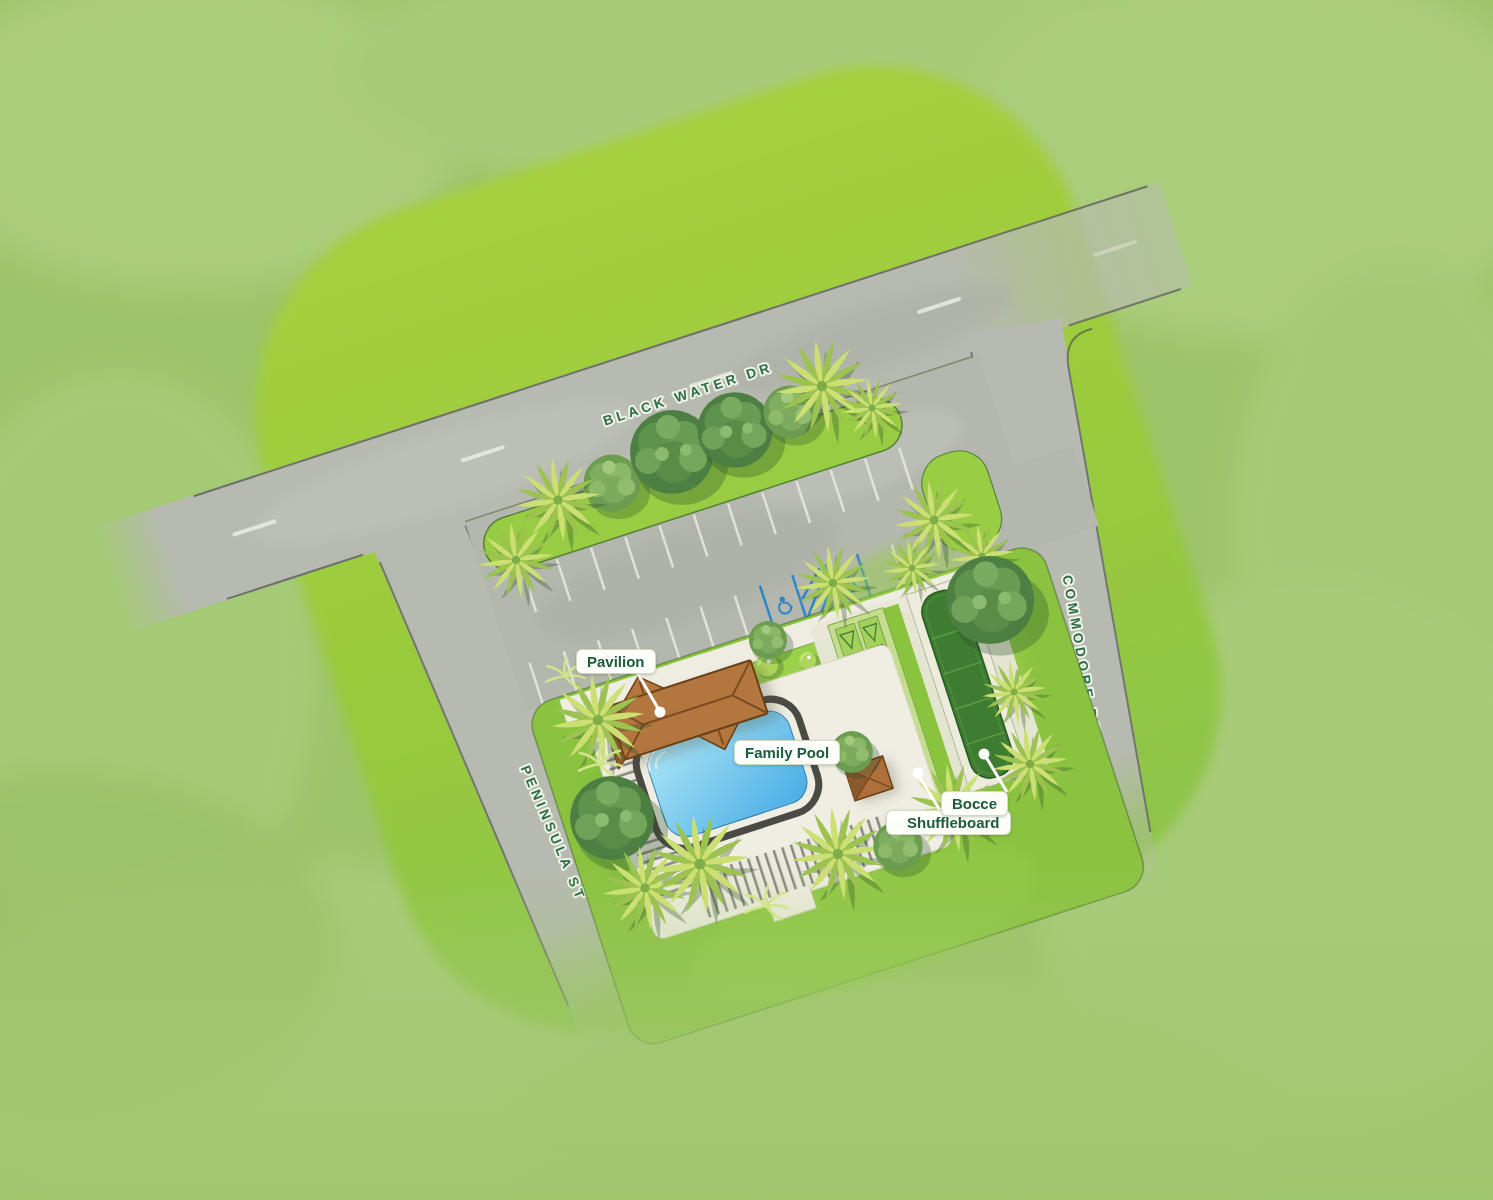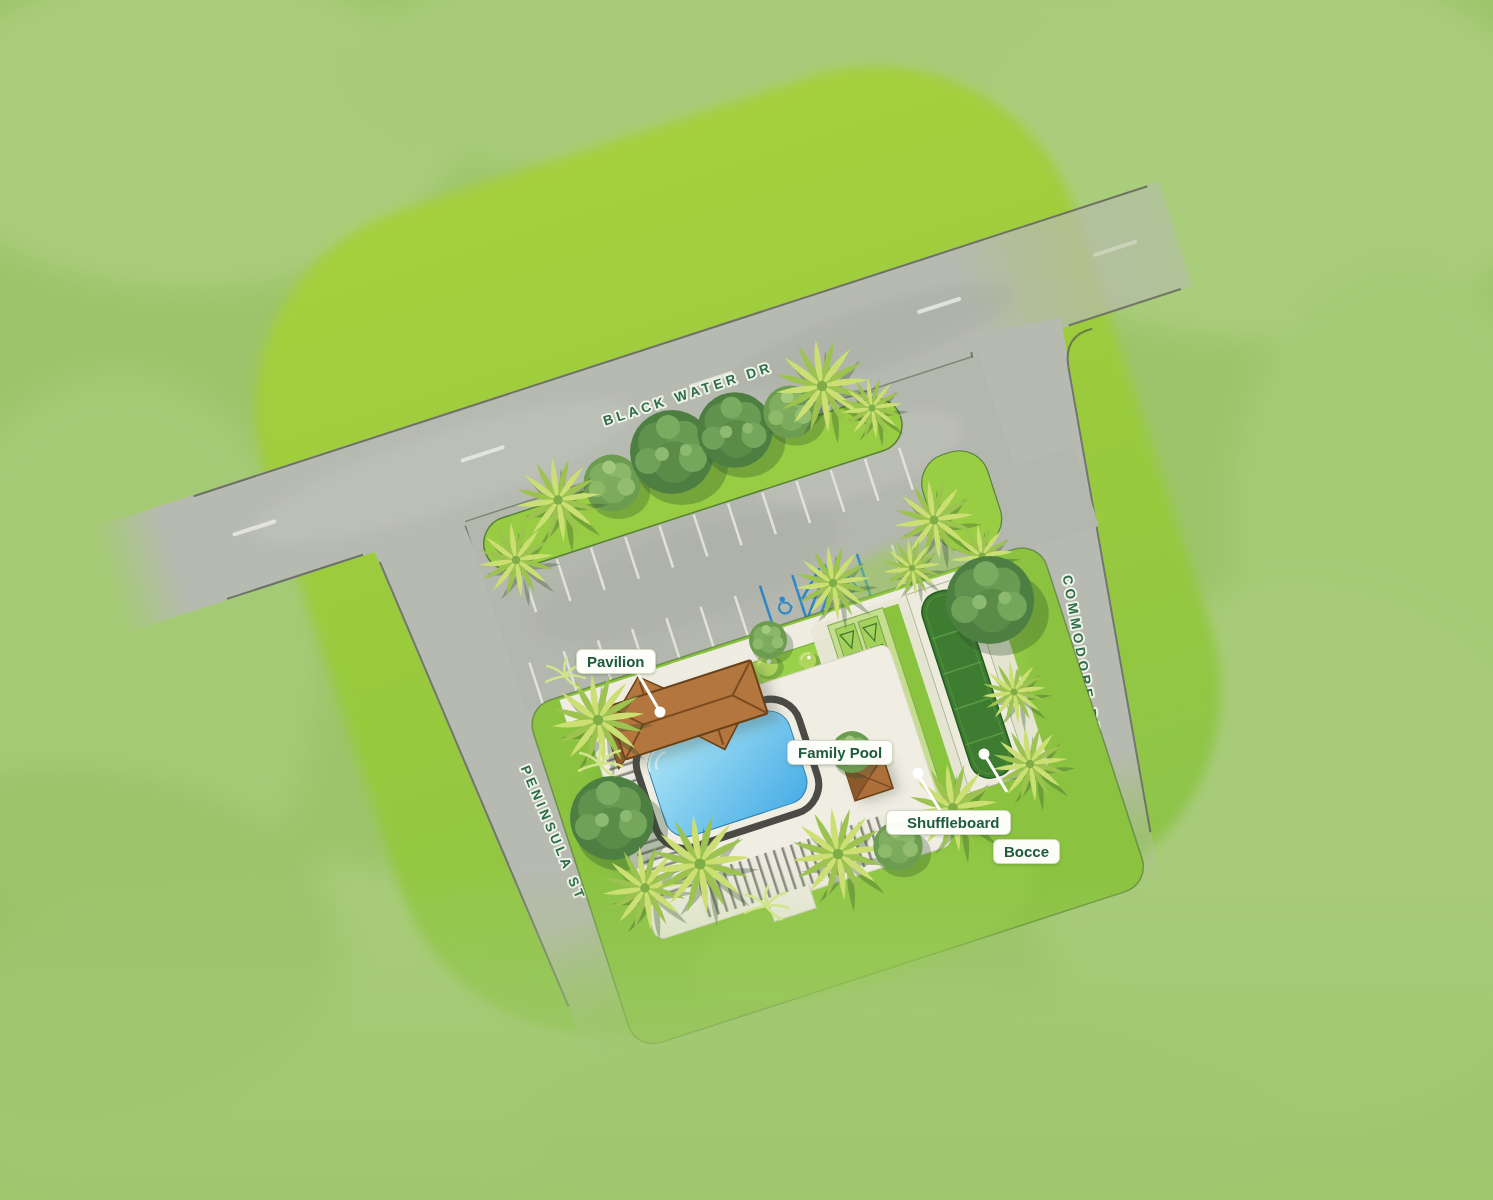--- a/index.html
+++ b/index.html
@@ -385,16 +385,16 @@
     <line x1="634" y1="667" x2="659" y2="710"></line>
     <circle cx="660" cy="712" r="5.5" stroke="none"></circle>
     <line x1="941" y1="812" x2="919" y2="776"></line>
     <circle cx="918" cy="773" r="5.5" stroke="none"></circle>
     <line x1="1007" y1="792" x2="986" y2="757"></line>
     <circle cx="984" cy="754" r="5.5" stroke="none"></circle>
   </g>
 </svg>
 
 <div class="pill" style="left:576px;top:649px;">Pavilion</div>
-<div class="pill" style="left:787px;top:740px;">Family Pool</div>
+<div class="pill" style="left:734px;top:740px;">Family Pool</div>
 <div class="pill" style="left:886px;top:810px;padding-left:20px;">Shuffleboard</div>
-<div class="pill" style="left:993px;top:791px;margin-top:48px;">Bocce</div>
+<div class="pill" style="left:941px;top:791px;">Bocce</div>
 </div>
 
 </body></html>

